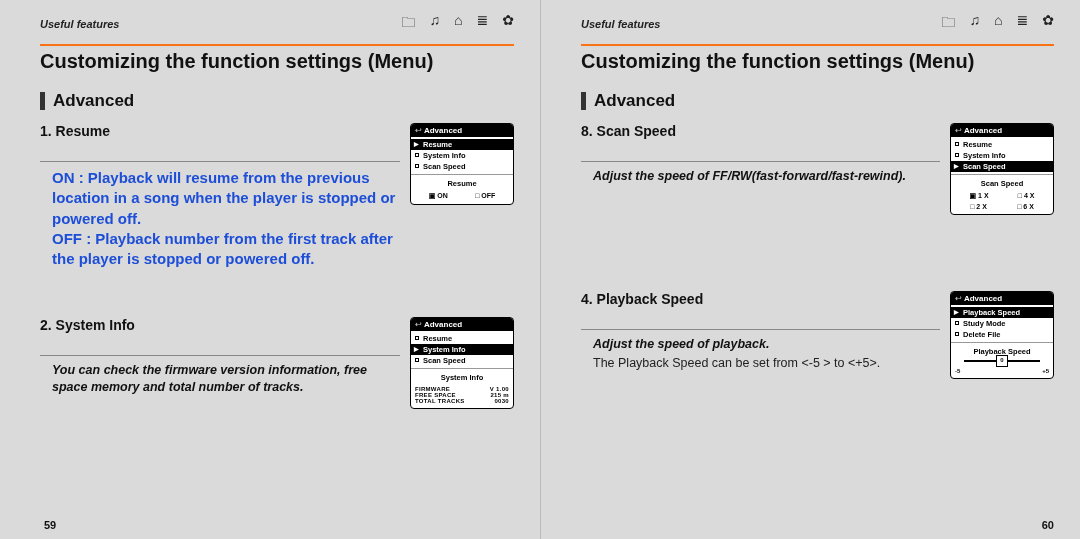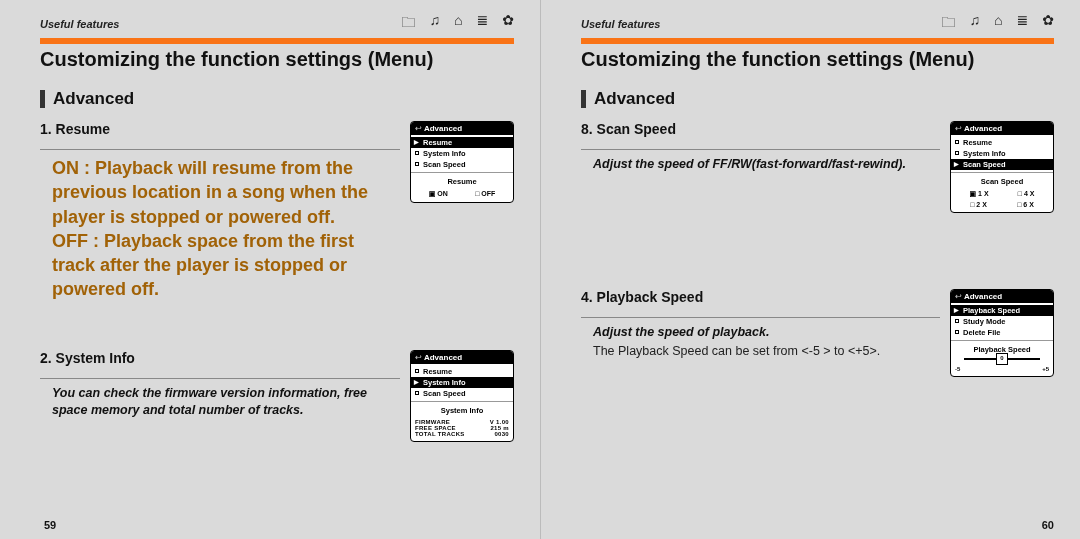--- a/index.html
+++ b/index.html
@@ -27,22 +27,22 @@
   }
   .page + .page {
     border-left: 1px solid #bbb;
     padding-left: 40px;
     padding-right: 26px;
   }
   .topline {
     display: flex;
     align-items: center;
     justify-content: space-between;
-    border-bottom: 6px solid #f97316;
-    padding-bottom: 2px;
+    border-bottom: 2px solid #f97316;
+    padding-bottom: 8px;
     margin-bottom: 4px;
   }
   .useful {
     font-style: italic;
     font-weight: bold;
     font-size: 11px;
     color: #222;
   }
   .topicons {
     display: flex;
@@ -80,42 +80,42 @@
   }
   .textcol {
     flex: 1;
     padding-right: 10px;
   }
   .subhead {
     font-size: 14px;
     font-weight: bold;
     color: #111;
     border-bottom: 1px solid #888;
-    padding-bottom: 12px;
+    padding-bottom: 22px;
     margin-bottom: 6px;
   }
   .desc {
     font-size: 12.5px;
     font-weight: bold;
     color: #111;
     line-height: 1.35;
     padding-left: 12px;
     font-style: italic;
   }
   .desc-sub {
     font-size: 12.5px;
     color: #222;
     padding-left: 12px;
     line-height: 1.35;
     margin-top: 2px;
   }
   .labelpair {
-    font-size: 18px;
-    font-weight: bold;
-    color: #a16207;
+    font-size: 15px;
+    font-weight: bold;
+    color: #1d4ed8;
     line-height: 1.35;
   }
   
   .screen {
     width: 102px;
     border: 1px solid #000;
     border-radius: 4px;
     background: #fff;
     font-size: 7.5px;
     font-weight: bold;
@@ -251,21 +251,21 @@
     <div class="row">
       <div class="textcol">
         <div class="subhead">1. Resume</div>
         <div style="padding-left:12px">
           <div class="labelpair">
             <span>ON :</span>
             <span>Playback will resume from the previous location in a song when the player is stopped or powered off.</span>
           </div>
           <div class="labelpair">
             <span>OFF :</span>
-            <span>Playback space from the first track after the player is stopped or powered off.</span>
+            <span>Playback number from the first track after the player is stopped or powered off.</span>
           </div>
         </div>
       </div>
       <div class="screen">
         <div class="scr-title">Advanced</div>
         <div class="scr-list">
           <div class="scr-item sel">Resume</div>
           <div class="scr-item">System Info</div>
           <div class="scr-item">Scan Speed</div>
         </div>

